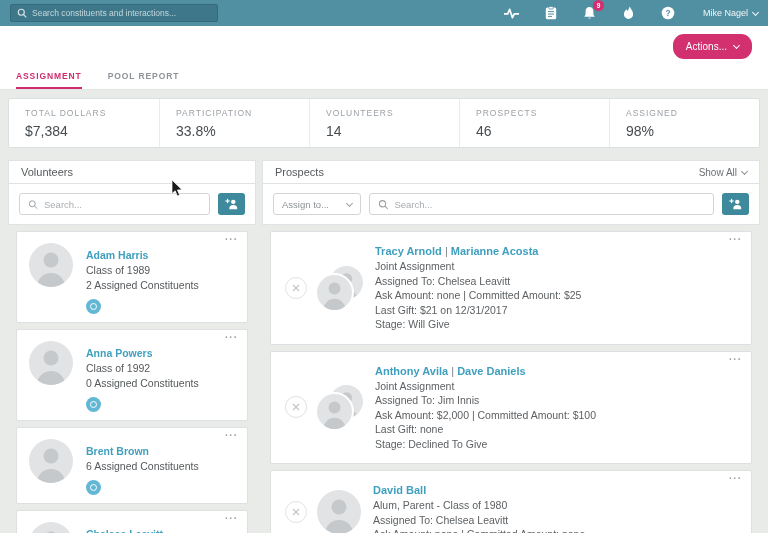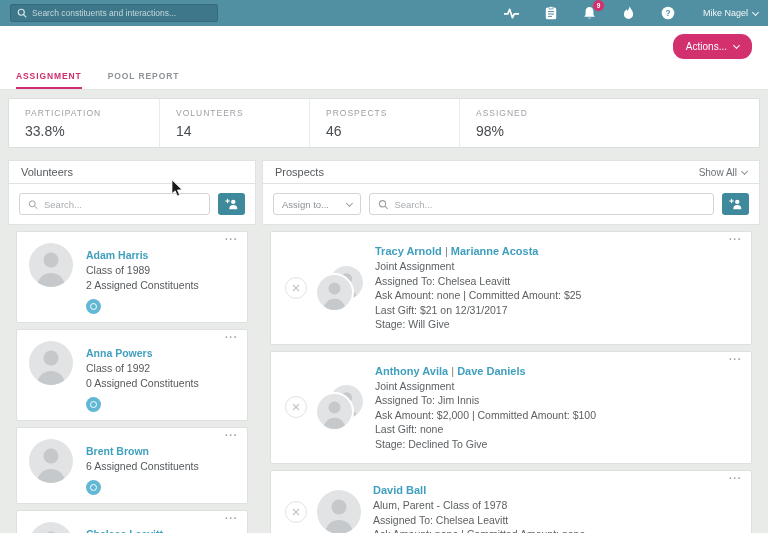--- a/index.html
+++ b/index.html
@@ -161,20 +161,24 @@
   </button>
 </div>
 
 <div class="tabbar">
   <div class="tab active" data-bind="tabs.assignment">ASSIGNMENT</div>
   <div class="tab" data-bind="tabs.pool_report">POOL REPORT</div>
 </div>
 
 <div class="stats-card">
   <div class="stat">
+    <div class="stat-label" data-bind="stats.items.0.label">TOTAL DOLLARS</div>
+    <div class="stat-value" data-bind="stats.items.0.value">$7,384</div>
+  </div>
+  <div class="stat">
     <div class="stat-label" data-bind="stats.items.1.label">PARTICIPATION</div>
     <div class="stat-value" data-bind="stats.items.1.value">33.8%</div>
   </div>
   <div class="stat">
     <div class="stat-label" data-bind="stats.items.2.label">VOLUNTEERS</div>
     <div class="stat-value" data-bind="stats.items.2.value">14</div>
   </div>
   <div class="stat">
     <div class="stat-label" data-bind="stats.items.3.label">PROSPECTS</div>
     <div class="stat-value" data-bind="stats.items.3.value">46</div>
@@ -401,21 +405,21 @@
         <div class="avatar av44 avatar-single">
           <svg viewBox="0 0 44 44">
               <circle cx="22" cy="17" r="7.5" fill="#c6c9cb"></circle>
               <path d="M8 44 a14 14 0 0 1 28 0 Z" fill="#c6c9cb"></path>
             </svg>
         </div>
         <div class="pinfo">
           <div class="pname">
             <a data-bind="prospects.items.2.name_a">David Ball</a>
           </div>
-          <div class="pline" data-bind="prospects.items.2.line1">Alum, Parent - Class of 1978</div>
+          <div class="pline" data-bind="prospects.items.2.line1">Alum, Parent - Class of 1980</div>
           <div class="pline" data-bind="prospects.items.2.line2">Assigned To: Chelsea Leavitt</div>
           <div class="pline" data-bind="prospects.items.2.line3">Ask Amount: none  |  Committed Amount: none</div>
 
         </div>
       </div>
 
     </div>
   </div>
 </div>
 

